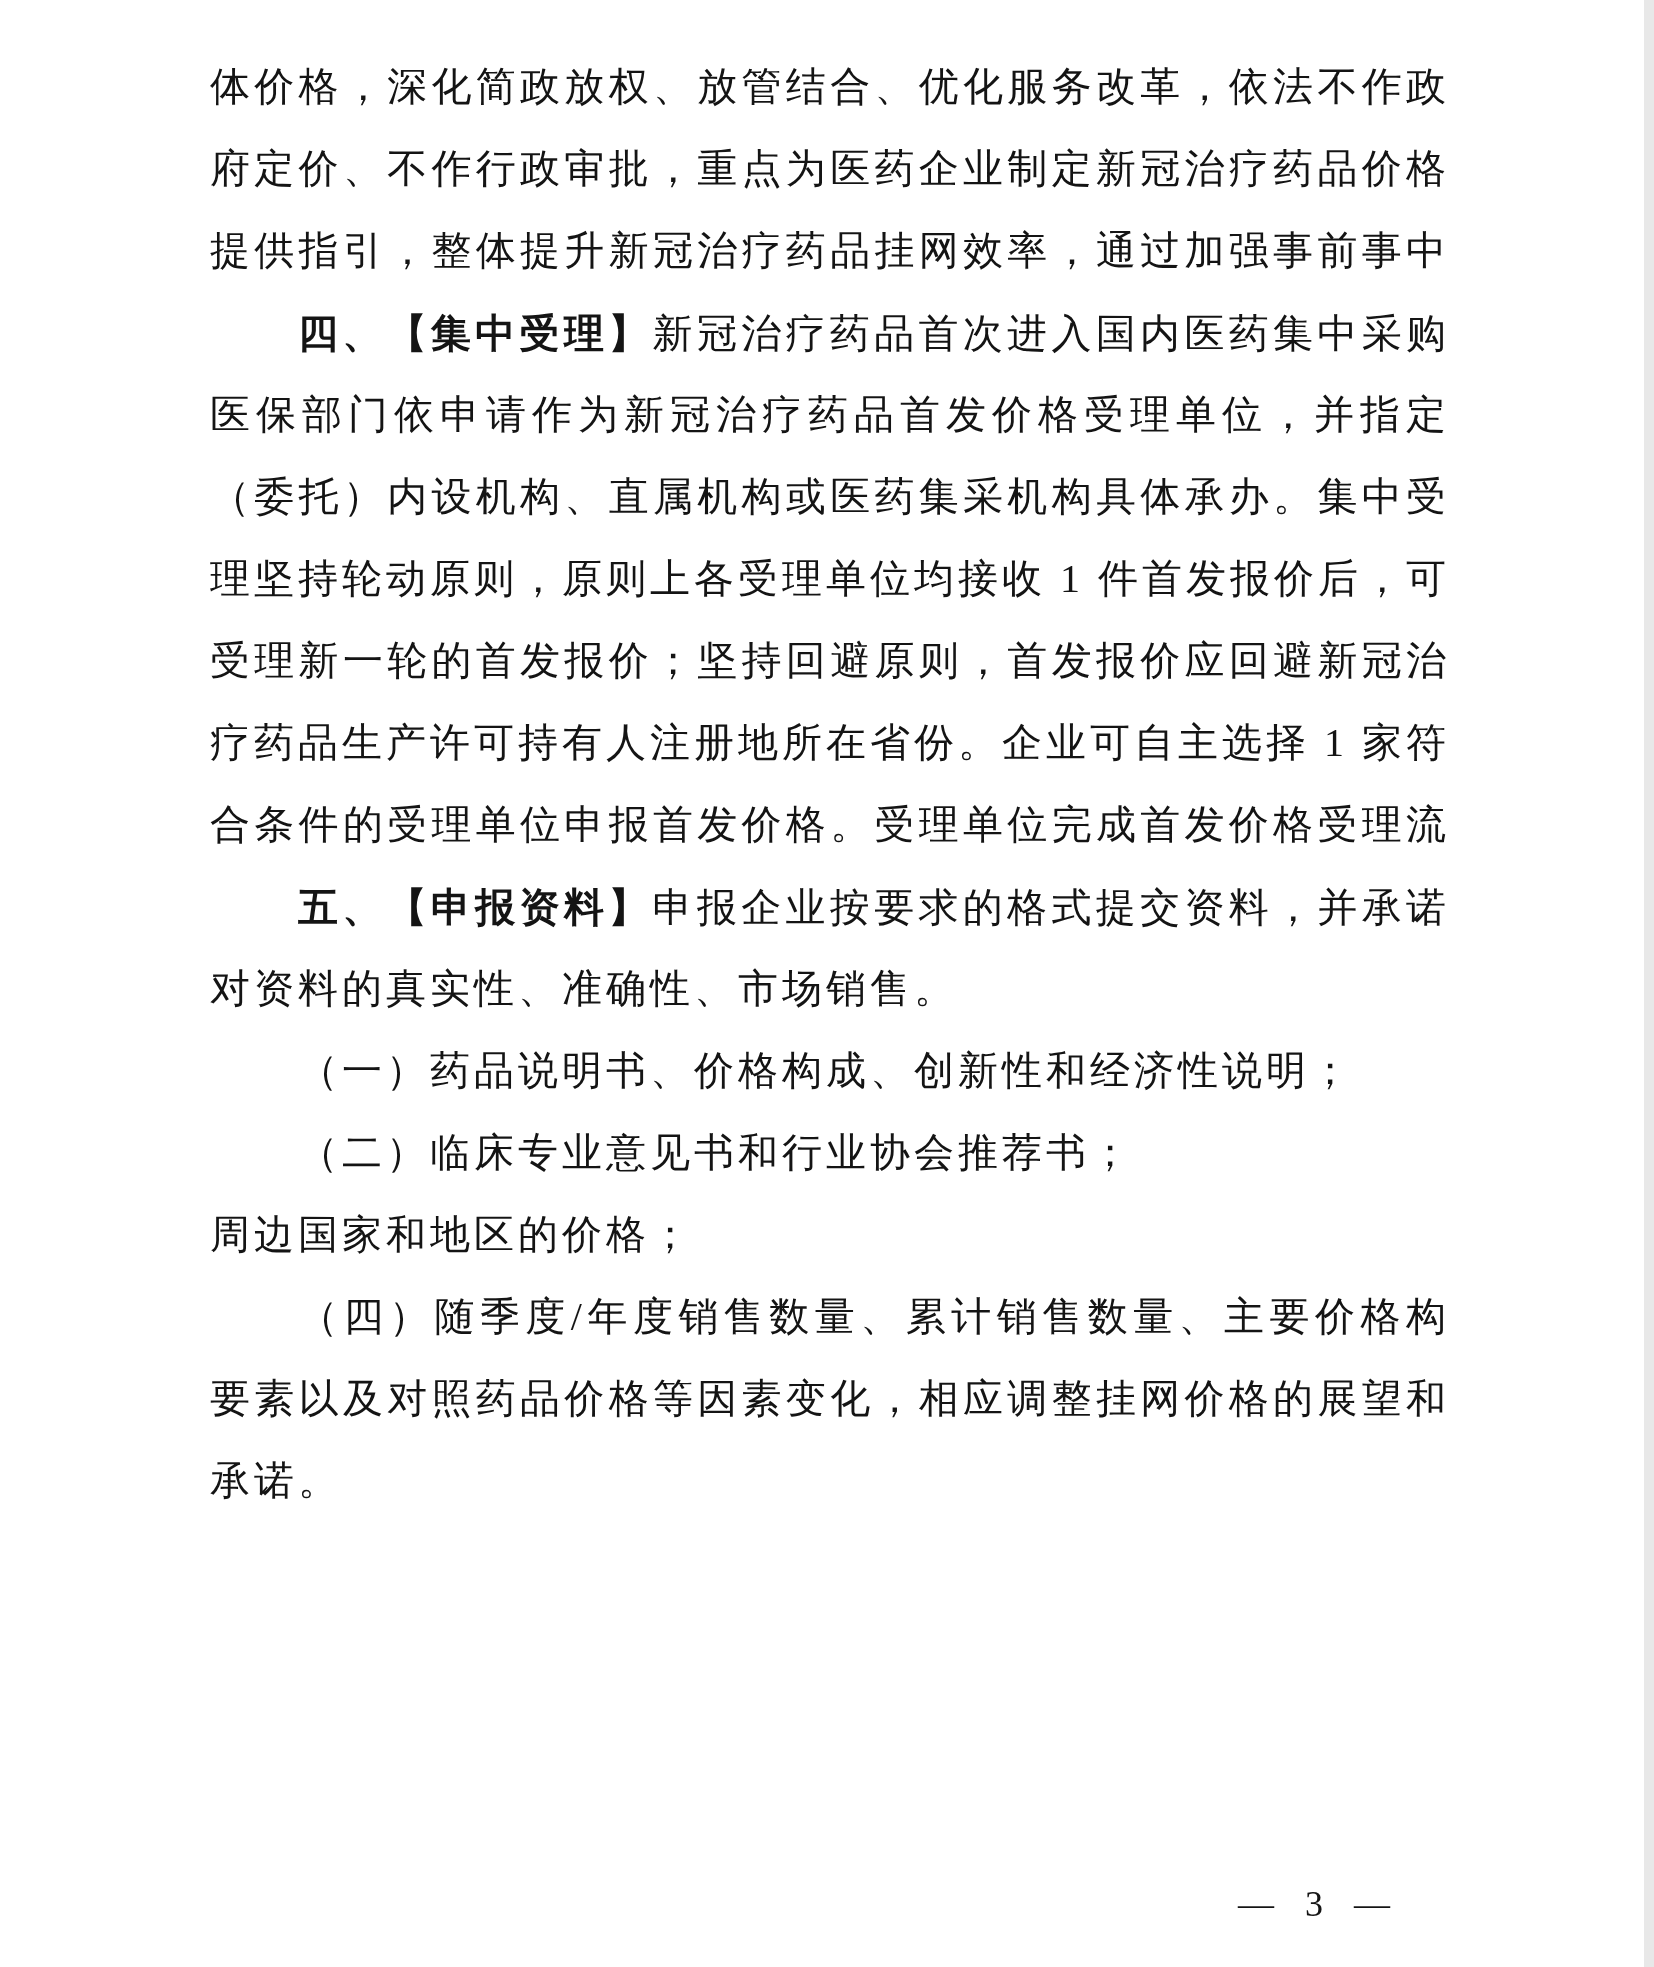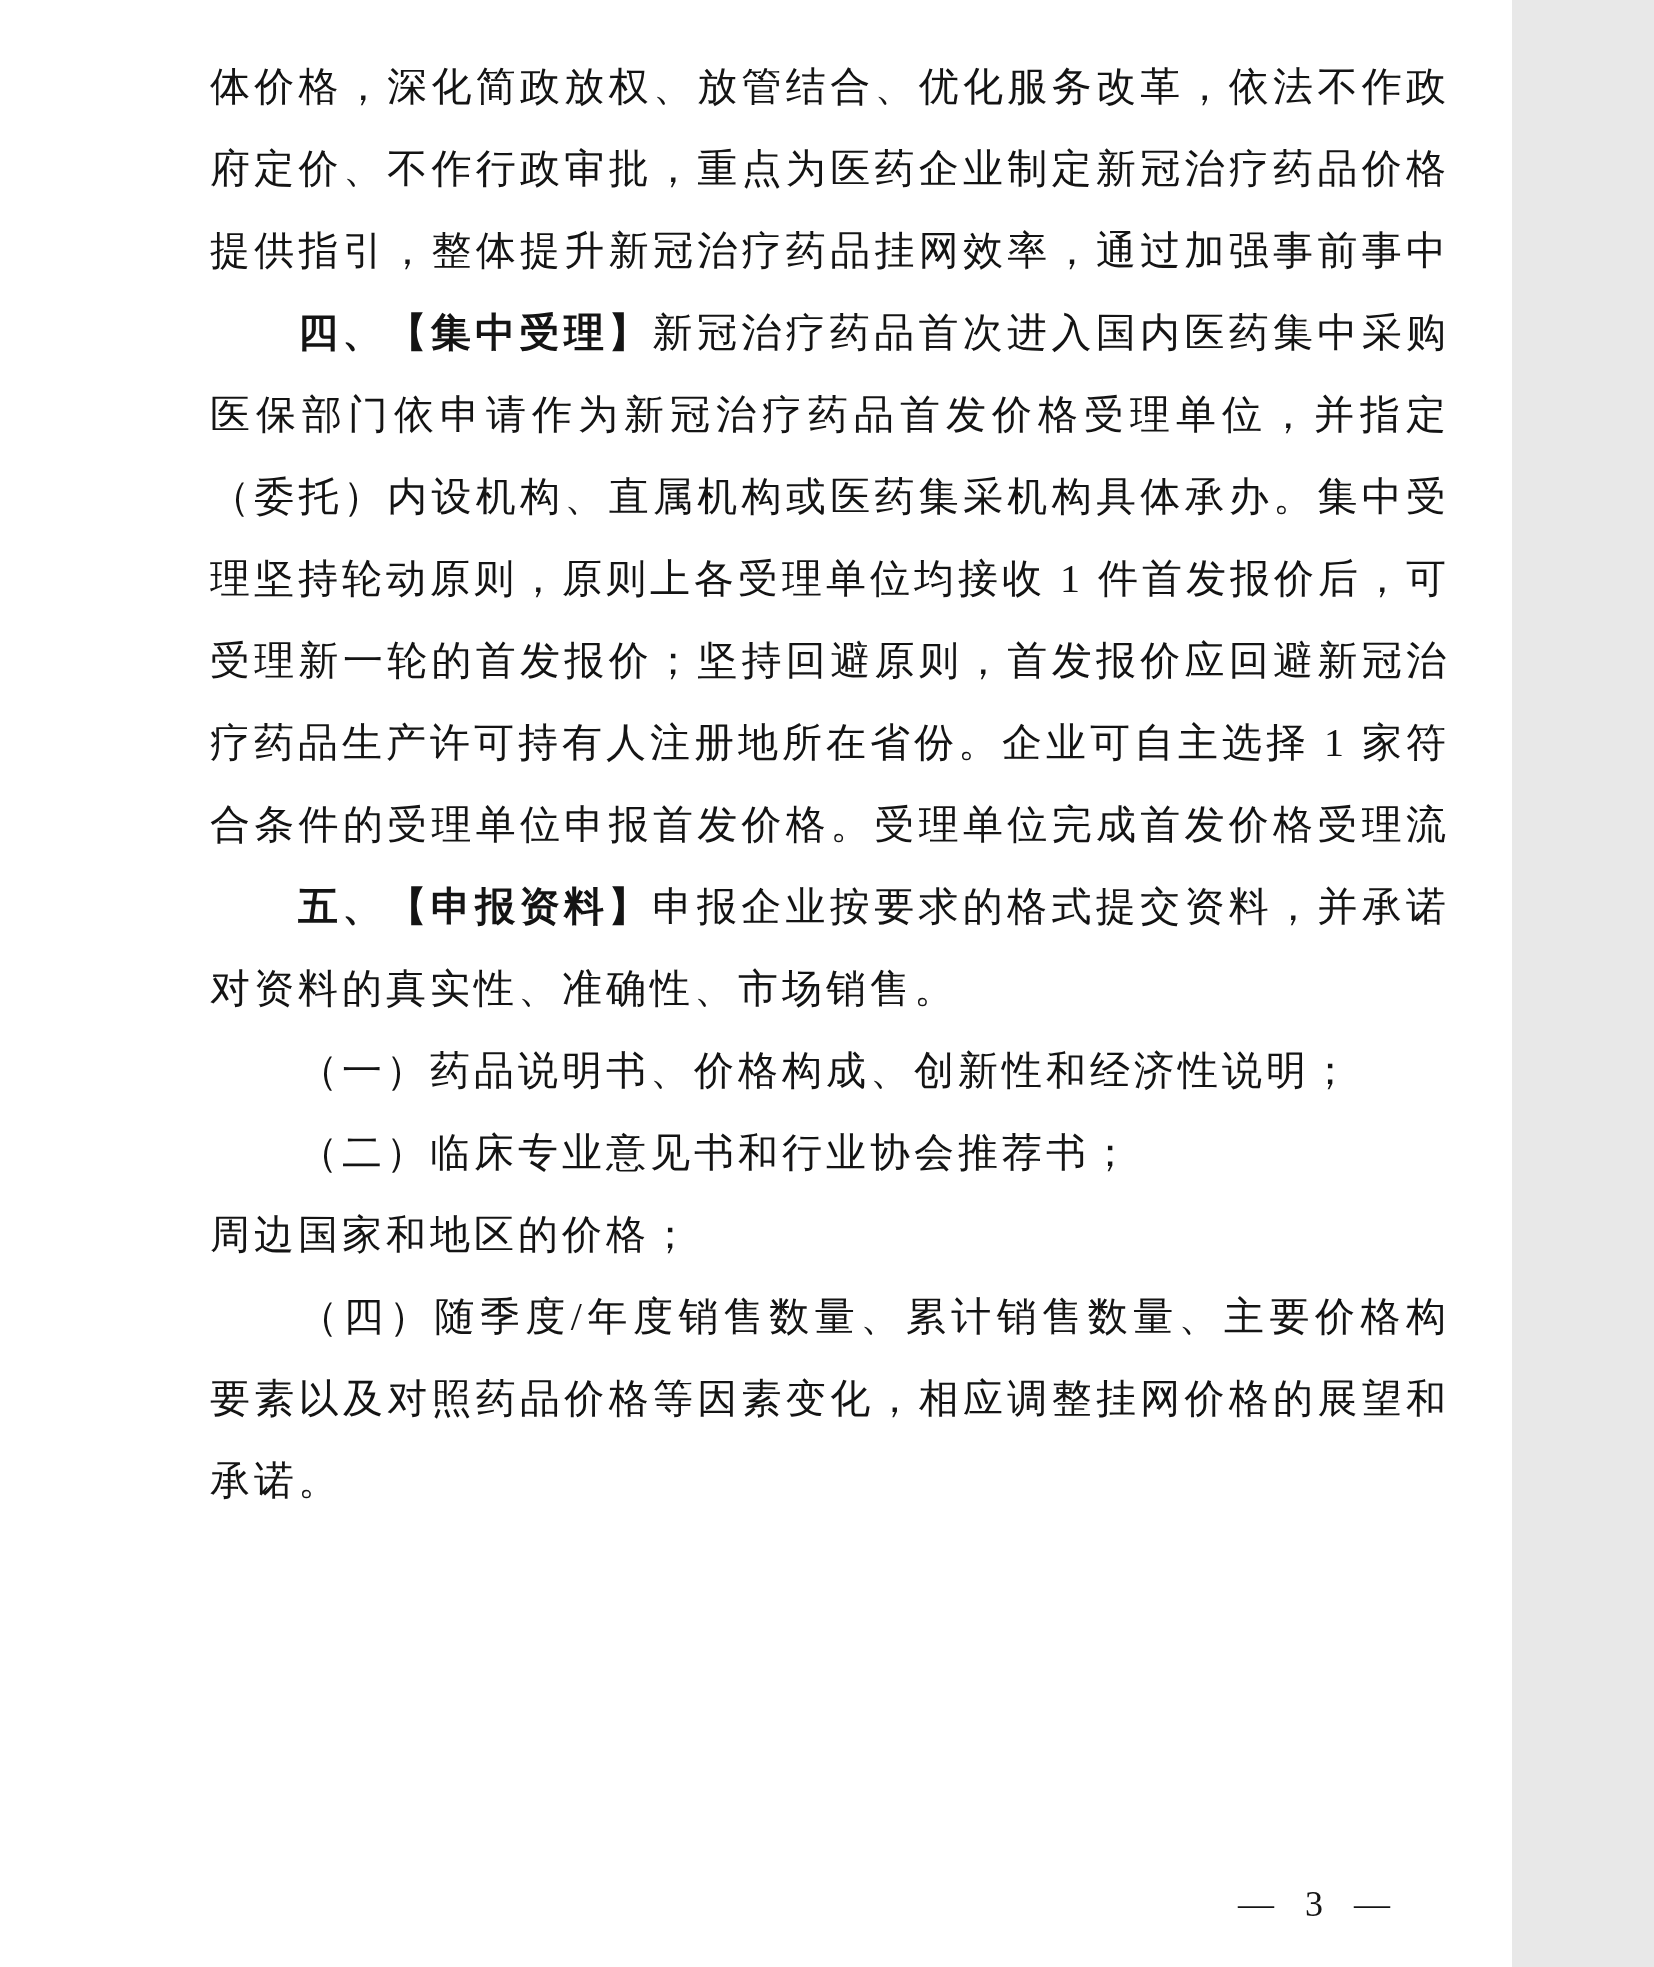--- a/index.html
+++ b/index.html
@@ -2,21 +2,21 @@
 <html><head>
 <meta charset="utf-8">
 <style>
   html, body {
     margin: 0;
     padding: 0;
     background: #e8e8e8;
   }
   .page {
     position: relative;
-    width: 1512px;
+    width: 1644px;
     height: 1967px;
     background: #ffffff;
     font-family: "Liberation Serif", "DejaVu Serif", serif;
     color: #141414;
     overflow: hidden;
   }
   .text-block {
     position: absolute;
     left: 210px;
     top: 46px;
@@ -29,21 +29,21 @@
     letter-spacing: 4px;
     white-space: nowrap;
     overflow: hidden;
   }
   .line.justify {
     white-space: normal;
     text-align: justify;
     text-align-last: justify;
   }
   .run-bold {
-    font-family: Liberation Mono, monospace;
+    font-family: Liberation Sans, sans-serif;
     font-weight: 700;
   }
   .page-number {
     position: absolute;
     left: 1238px;
     top: 1882px;
     font-size: 36px;
     letter-spacing: 11px;
     line-height: 44px;
     color: #141414;

